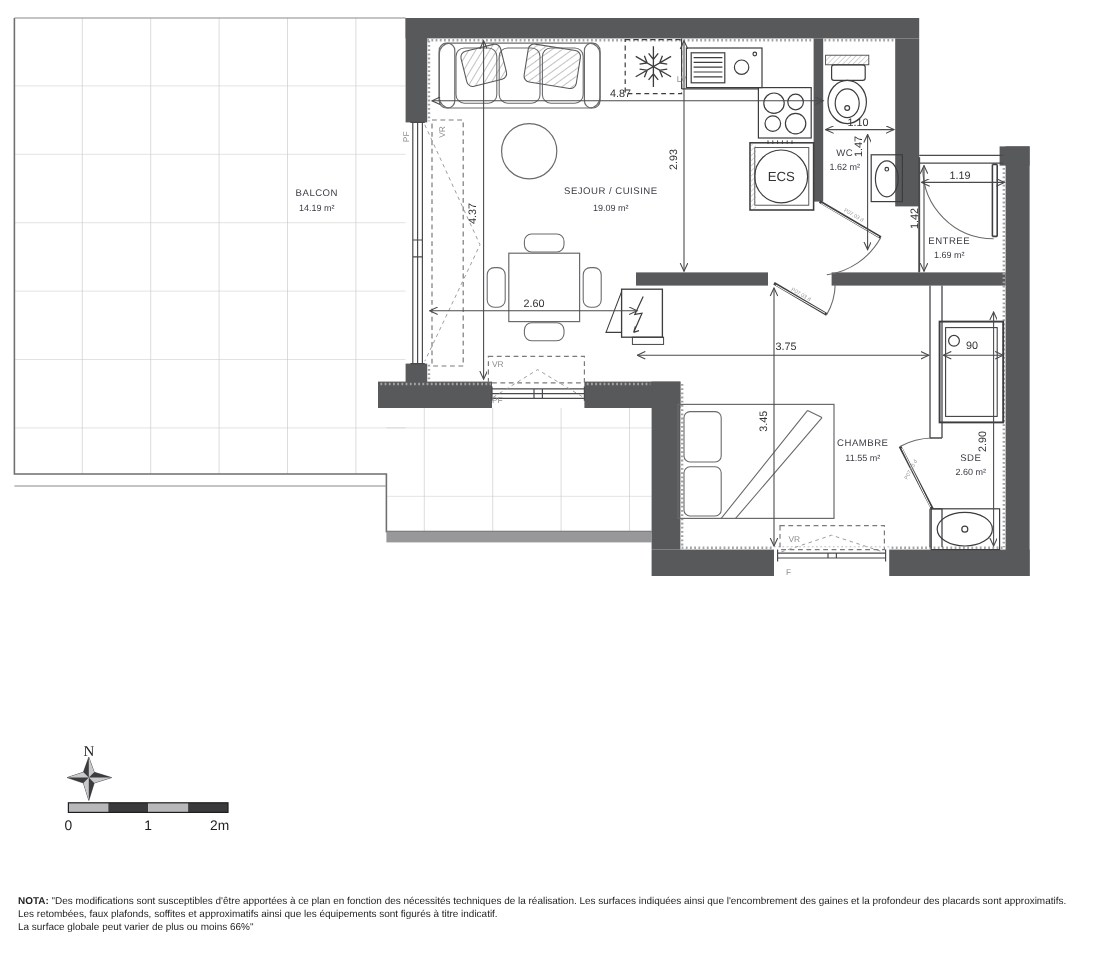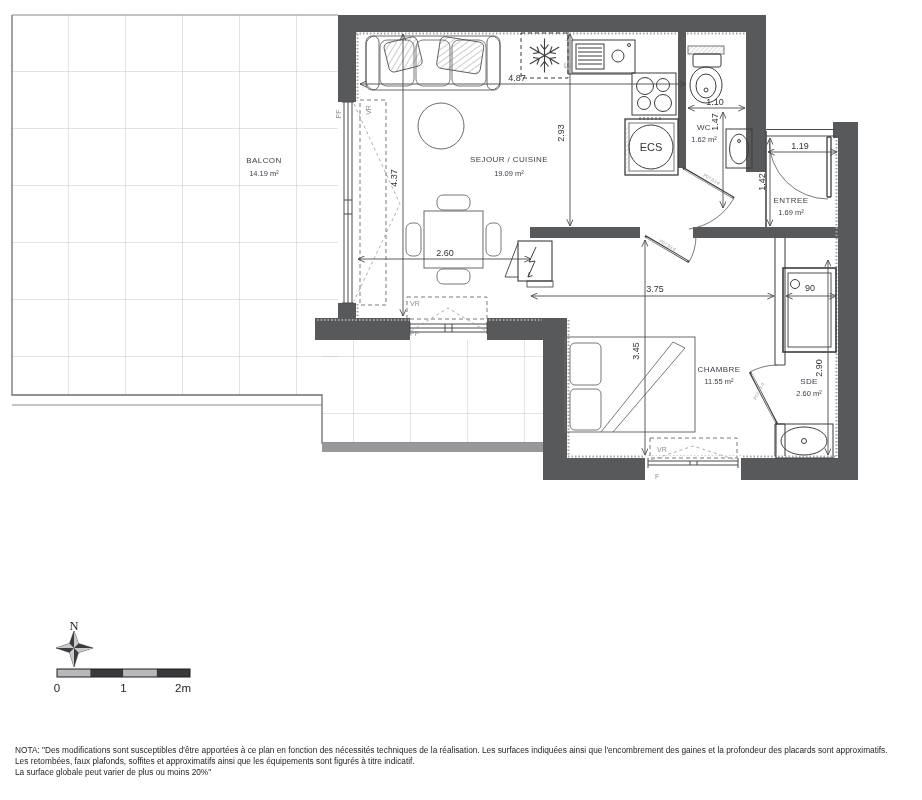--- a/index.html
+++ b/index.html
@@ -10,21 +10,21 @@
   .room-name{font-size:8px;letter-spacing:.4px;fill:#3c3c46;}
   .room-area{font-size:7.5px;fill:#3c3c46;}
   .dim{font-size:9px;fill:#333335;}
   .muted{font-size:7px;fill:#8e8e90;}
   .door-code{font-size:4.5px;fill:#9a9a9c;}
   .ecs-label{font-size:11px;fill:#333335;}
   .scale-num{font-size:11.5px;fill:#1e1e20;}
   .north{font-size:12.5px;fill:#1e1e20;font-family:"Liberation Serif", serif;}
   .nota{position:absolute;left:15px;top:745px;width:898px;font-size:8.3px;
         line-height:1.3;color:#1f1f21;}
-  .nota b{font-weight:normal;}
+  .nota b{font-weight:bold;}
 </style>
 </head>
 <body>
 
 <div class="page">
 <svg width="922" height="800" viewBox="0 0 922 800">
   <defs>
     <pattern id="tiles" x="12" y="15" width="57" height="57" patternUnits="userSpaceOnUse">
       <path d="M57,0 V57 M0,57 H57" stroke="#c6c6c8" stroke-width="1" fill="none"></path>
     </pattern>
@@ -296,15 +296,15 @@
     <rect x="57" y="669" width="133" height="8" fill="none" stroke="#1e1e20" stroke-width="1"></rect>
     <text x="57" y="692" text-anchor="middle" class="scale-num">0</text>
     <text x="123.5" y="692" text-anchor="middle" class="scale-num">1</text>
     <text x="183" y="692" text-anchor="middle" class="scale-num">2m</text>
   </g>
 </svg>
 
   <div class="nota">
     <div><b>NOTA:</b> <span>"Des modifications sont susceptibles d'être apportées à ce plan en fonction des nécessités techniques de la réalisation. Les surfaces indiquées ainsi que l'encombrement des gaines et la profondeur des placards sont approximatifs.</span></div>
     <div>Les retombées, faux plafonds, soffites et approximatifs ainsi que les équipements sont figurés à titre indicatif.</div>
-    <div>La surface globale peut varier de plus ou moins 20%"</div>
+    <div>La surface globale peut varier de plus ou moins 66%"</div>
   </div>
 </div>
 
 </body></html>

